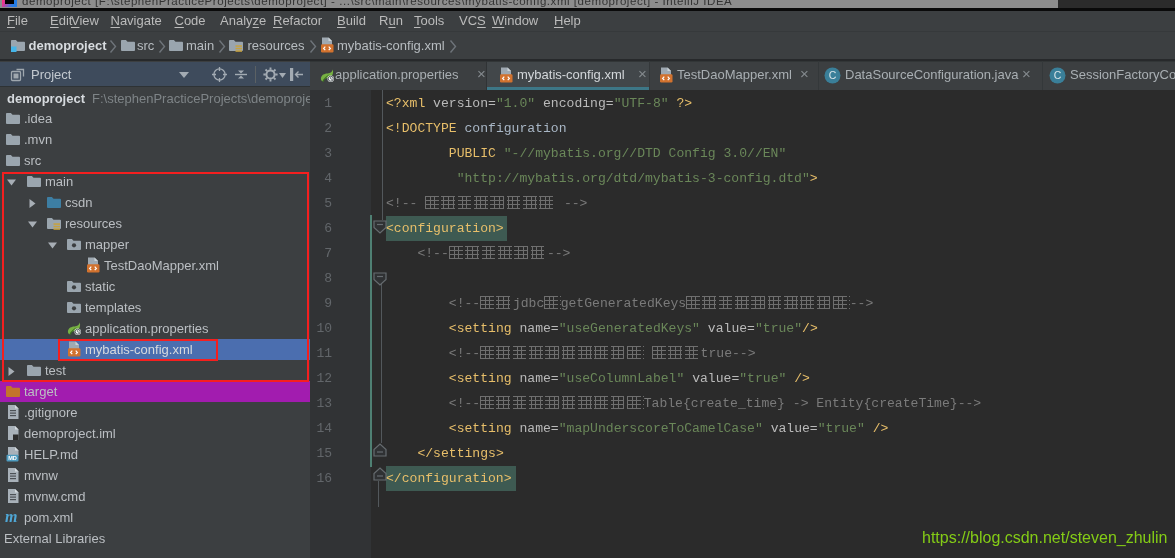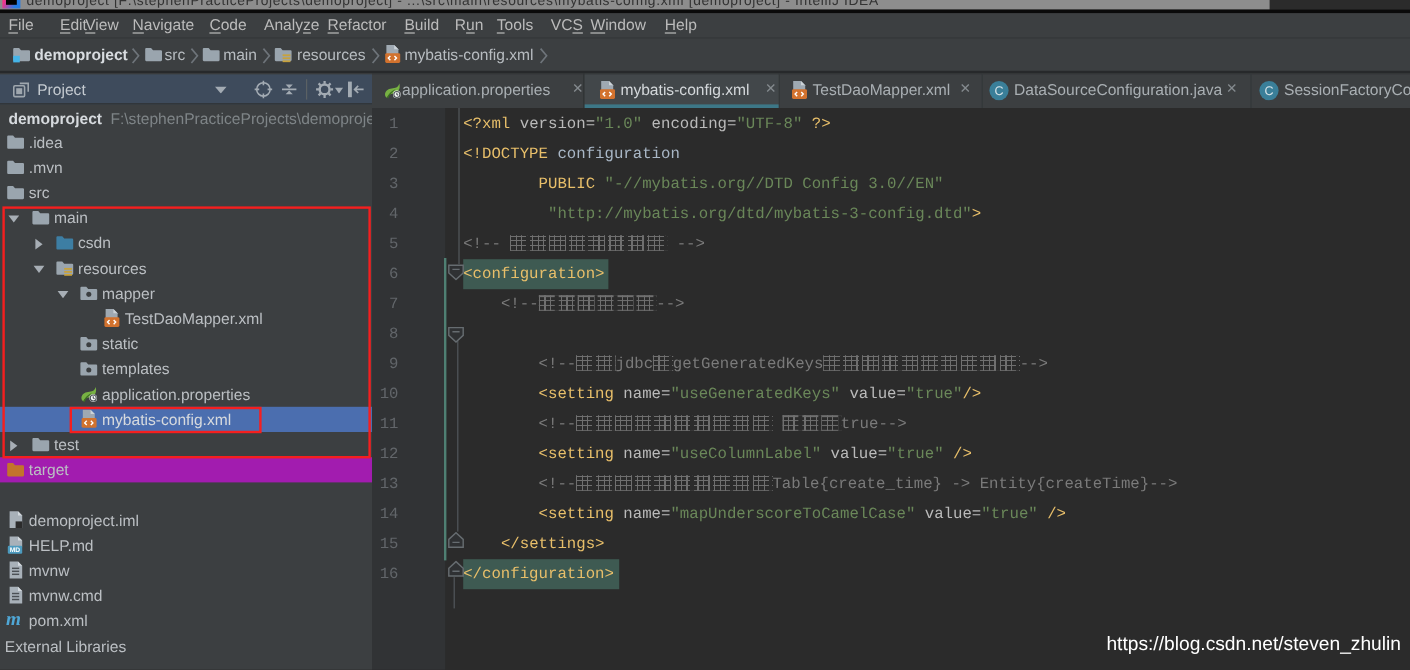--- a/index.html
+++ b/index.html
@@ -38,21 +38,21 @@
   #gutter{position:absolute;left:0;top:29px;width:61px;height:468px;background:#313335}
   .ln{position:absolute;width:22px;text-align:right;font-family:"Liberation Mono",monospace;font-size:13px;color:#62666a;line-height:25px}
   .cl{position:absolute;left:76px;height:25px;line-height:25px;font-family:"Liberation Mono",monospace;font-size:13.09px;white-space:pre;color:#a9b7c6}
   .t{color:#e8bf6a}.a{color:#bababa}.s{color:#6a8759}.c{color:#7a7a7a}
   .k{display:inline-block;height:13px;vertical-align:-2px;background:
   repeating-linear-gradient(90deg,rgba(43,43,43,0) 0 13.6px,#2b2b2b 13.6px 16.35px),
   repeating-linear-gradient(0deg,#6f6f6f 0 1px,rgba(0,0,0,0) 1px 3.9px),
   repeating-linear-gradient(90deg,#6f6f6f 0 1px,rgba(0,0,0,0) 1px 4.6px)}
   .hl{position:absolute;background:#3e5a52}
   .fv{position:absolute;width:1px;background:#53585c}
-  #wm{position:absolute;left:922px;top:529px;font-size:16px;color:#ffffff}
+  #wm{position:absolute;left:922px;top:529px;font-size:16px;color:#84cc16}
 </style></head>
 <body>
 <div id="title">
     <div style="position:absolute;left:2px;top:-8px;width:15px;height:15px;background:linear-gradient(115deg,#f8318a 25%,#247ce6 75%)">
       <div style="position:absolute;left:3px;top:3px;width:9px;height:9px;background:#000"></div>
     </div>
 <div class="txt">demoproject [F:\stephenPracticeProjects\demoproject] - ...\src\main\resources\mybatis-config.xml [demoproject] - IntelliJ IDEA</div>
   </div>
 <div id="tline"></div>
 <div id="menu">
@@ -292,20 +292,26 @@
       <svg style="left:26px" width="16" height="16" viewBox="0 0 16 16" fill="#9aa5ae">
         <use href="#fld"></use>
       </svg>
       <span class="lbl" style="left:45px">test</span>
     </div>
 <div class="row" style="top:319.5px;background:#a21caf">
       <svg style="left:5px" width="16" height="16" viewBox="0 0 16 16" fill="#c3742c">
         <use href="#fld"></use>
       </svg>
       <span class="lbl" style="left:24px">target</span>
+    </div>
+<div class="row" style="top:340.5px">
+      <svg style="left:5px" width="16" height="16" viewBox="0 0 16 16">
+        <use href="#fili"></use>
+      </svg>
+      <span class="lbl" style="left:24px">.gitignore</span>
     </div>
 <div class="row" style="top:361.5px">
       <svg style="left:5px" width="16" height="16" viewBox="0 0 16 16">
         <use href="#imli"></use>
       </svg>
       <span class="lbl" style="left:24px">demoproject.iml</span>
     </div>
 <div class="row" style="top:382.5px">
       <svg style="left:5px" width="16" height="16" viewBox="0 0 16 16">
         <use href="#mdi"></use>

